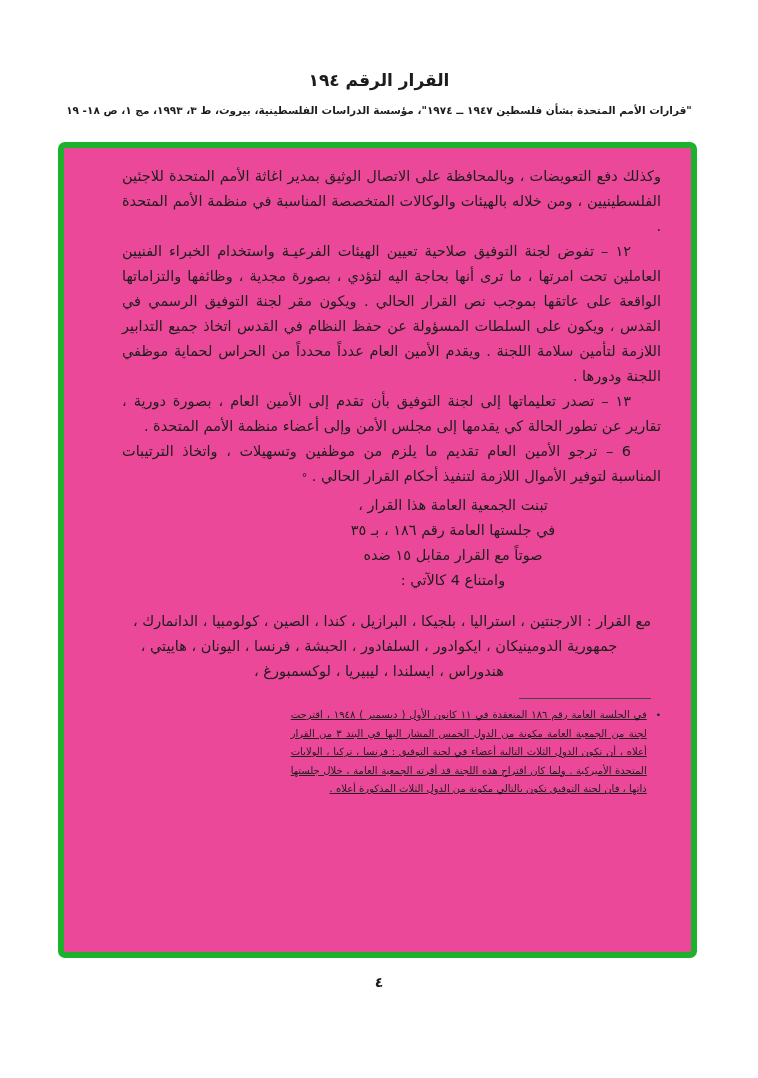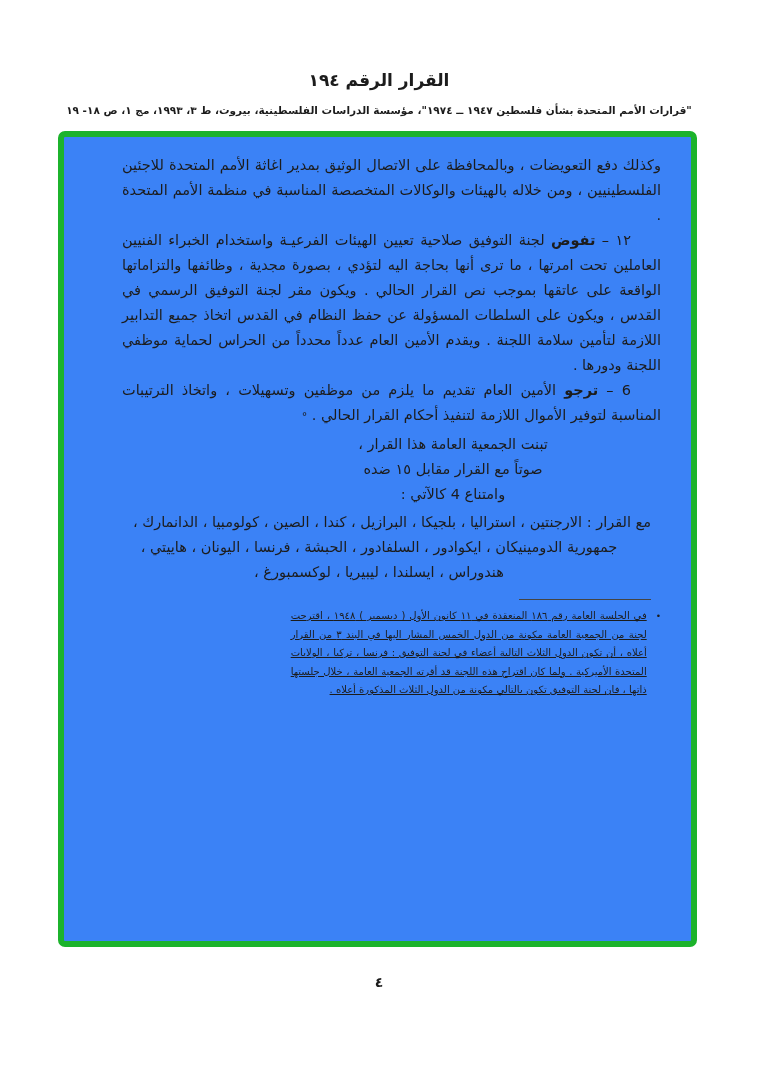--- a/index.html
+++ b/index.html
@@ -9,33 +9,33 @@
   }
   .page-title{
     position:absolute;top:70px;left:0;width:758px;text-align:center;
     font-size:17px;font-weight:bold;direction:rtl;
   }
   .citation-line{
     position:absolute;top:104px;left:0;width:758px;text-align:center;
     font-size:10.5px;font-weight:bold;direction:rtl;white-space:nowrap;
   }
   .frame{
-    position:absolute;left:58px;top:131px;width:627px;height:804px;
-    border:6px solid #1cb32c;border-radius:7px;overflow:hidden;background:#3b82f6;
+    position:absolute;left:58px;top:142px;width:627px;height:804px;
+    border:6px solid #1cb32c;border-radius:7px;overflow:hidden;background:#ec4899;
   }
   .content{
     direction:rtl;padding:16px 30px 0 58px;
     font-size:14.5px;line-height:25px;text-align:justify;
   }
   .content p{margin:0;}
   .clause{text-indent:30px;}
-  .lead{font-weight:bold;}
+  .lead{font-weight:normal;}
   .fn-marker{font-size:11px;}
   .adoption{
-    width:300px;margin:3px 58px 3px auto;text-align:center;line-height:25px;
+    width:300px;margin:3px 58px 16px auto;text-align:center;line-height:25px;
   }
   .adoption div{white-space:nowrap;}
   .votes{
     margin:3px 18px 0 0;width:512px;max-width:512px;
     padding-right:26px;text-indent:-26px;text-align:center;
   }
   .footnote-sep{
     margin:14px 10px 7px auto;width:132px;height:0;
     border:0;border-top:1.5px solid #444;
   }
@@ -56,26 +56,28 @@
 <div class="page-title">القرار الرقم ١٩٤</div>
 <div class="citation-line">"قرارات الأمم المتحدة بشأن فلسطين ١٩٤٧ ــ ١٩٧٤"، مؤسسة الدراسات الفلسطينية، بيروت، ط ٣، ١٩٩٣، مج ١، ص ١٨- ١٩</div>
 
 <div class="frame">
   <div class="content">
 
     <p>وكذلك دفع التعويضات ، وبالمحافظة على الاتصال الوثيق بمدير اغاثة الأمم المتحدة للاجئين الفلسطينيين ، ومن خلاله بالهيئات والوكالات المتخصصة المناسبة في منظمة الأمم المتحدة .</p>
 
     <p class="clause"><span>١٢ –</span> <span class="lead">تفوض</span> <span>لجنة التوفيق صلاحية تعيين الهيئات الفرعيـة واستخدام الخبراء الفنيين العاملين تحت امرتها ، ما ترى أنها بحاجة اليه لتؤدي ، بصورة مجدية ، وظائفها والتزاماتها الواقعة على عاتقها بموجب نص القرار الحالي . ويكون مقر لجنة التوفيق الرسمي في القدس ، ويكون على السلطات المسؤولة عن حفظ النظام في القدس اتخاذ جميع التدابير اللازمة لتأمين سلامة اللجنة . ويقدم الأمين العام عدداً محدداً من الحراس لحماية موظفي اللجنة ودورها .</span></p>
 
+    <p class="clause"><span>١٣ –</span> <span class="lead">تصدر تعليماتها</span> <span>إلى لجنة التوفيق بأن تقدم إلى الأمين العام ، بصورة دورية ، تقارير عن تطور الحالة كي يقدمها إلى مجلس الأمن وإلى أعضاء منظمة الأمم المتحدة .</span></p>
 
 
     <p class="clause"><span>6 –</span> <span class="lead">ترجو</span> <span>الأمين العام تقديم ما يلزم من موظفين وتسهيلات ، واتخاذ الترتيبات المناسبة لتوفير الأموال اللازمة لتنفيذ أحكام القرار الحالي .</span> <span class="fn-marker">°</span></p>
 
     <div class="adoption">
       <div>تبنت الجمعية العامة هذا القرار ،</div>
+      <div>في جلستها العامة رقم ١٨٦ ، بـ ٣٥</div>
       <div>صوتاً مع القرار مقابل ١٥ ضده</div>
       <div>وامتناع 4 كالآتي :</div>
     </div>
 
     <p class="votes"><span>مع القرار :</span> <span>الارجنتين ، استراليا ، بلجيكا ، البرازيل ، كندا ، الصين ، كولومبيا ، الدانمارك ، جمهورية الدومينيكان ، ايكوادور ، السلفادور ، الحبشة ، فرنسا ، اليونان ، هاييتي ، هندوراس ، ايسلندا ، ليبيريا ، لوكسمبورغ ،</span></p>
 
     <div class="footnote-sep"></div>
 
     <div class="footnote">
       <span class="bullet">•</span>

